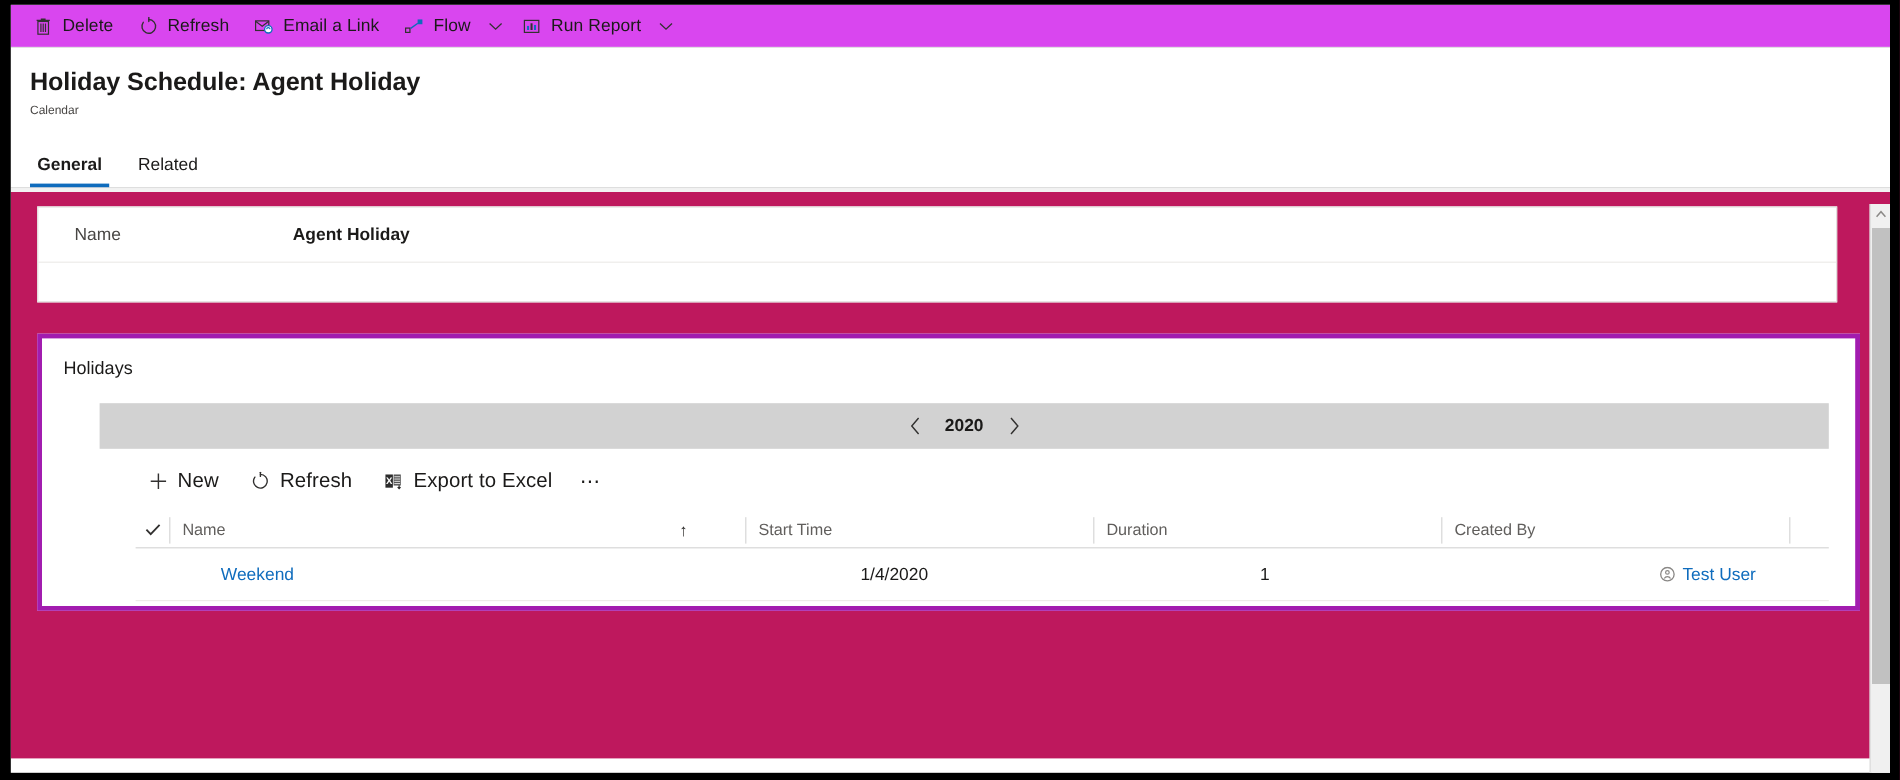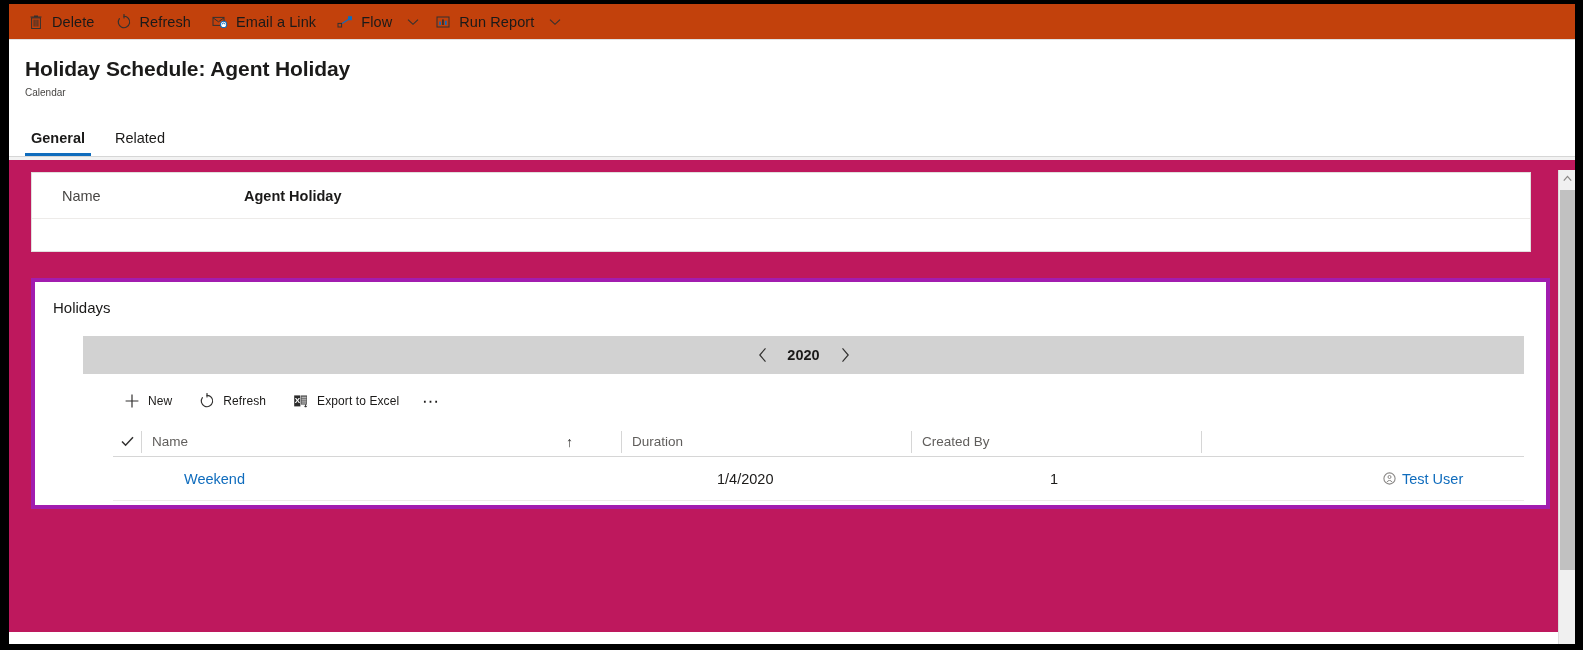--- a/index.html
+++ b/index.html
@@ -22,21 +22,21 @@
     background: #ffffff;
     overflow: hidden;
   }
 
   
   .cmdbar {
     height: 36px;
     display: flex;
     align-items: center;
     padding-left: 8px;
-    background: #c2410c;
+    background: #d946ef;
     border-bottom: 1px solid #e1e1e1;
   }
   .cmd-item {
     display: flex;
     align-items: center;
     height: 34px;
     padding: 0 10px;
     cursor: pointer;
     user-select: none;
   }
@@ -204,21 +204,21 @@
     padding: 12px 0 10px 78px;
   }
   .gcmd {
     display: flex;
     align-items: center;
     height: 30px;
     padding: 0 10px;
     cursor: pointer;
     margin-right: 6px;
   }
-  .gcmd .cmd-label { font-size: 12px; }
+  .gcmd .cmd-label { font-size: 17px; }
   .gcmd-ellipsis {
     display: flex;
     align-items: center;
     justify-content: center;
     width: 32px; height: 30px;
     font-size: 17px;
     color: #1b1a19;
     letter-spacing: 1.5px;
     cursor: pointer;
   }
@@ -491,20 +491,23 @@
         <div class="dgrid-head">
           <div class="check-col">
             <svg width="13" height="11" viewBox="0 0 13 11">
                 <path d="M1 5.4l3.6 3.8L12 1.3" fill="none" stroke="#323130" stroke-width="1.5"></path>
               </svg>
           </div>
           <div class="hcell col-name">
             <span>Name</span>
             <span class="sort-arrow">↑</span>
           </div>
+          <div class="hcell col-start">
+            <span>Start Time</span>
+          </div>
           <div class="hcell col-dur">
             <span>Duration</span>
           </div>
           <div class="hcell col-create">
             <span>Created By</span>
           </div>
           <div class="col-end"></div>
         </div>
 
         <div class="dgrid-row">

